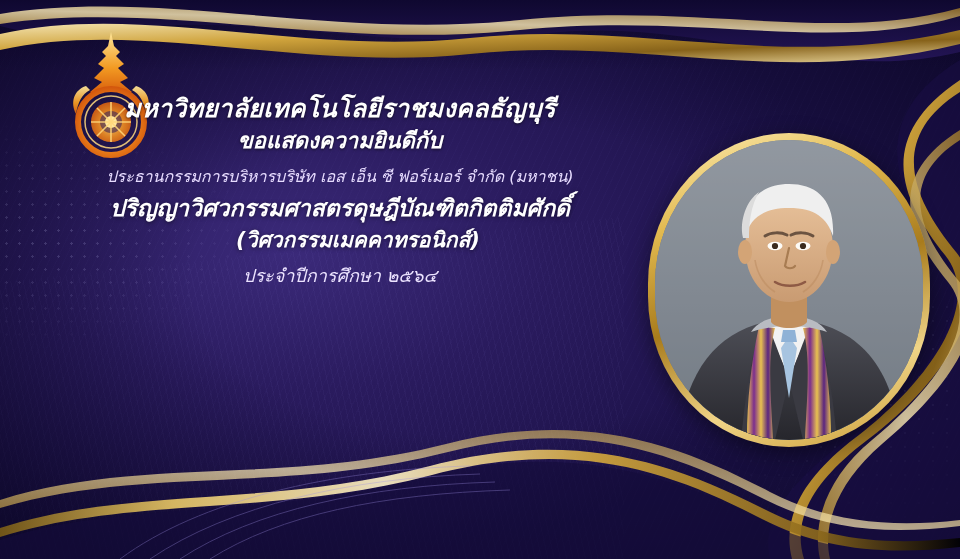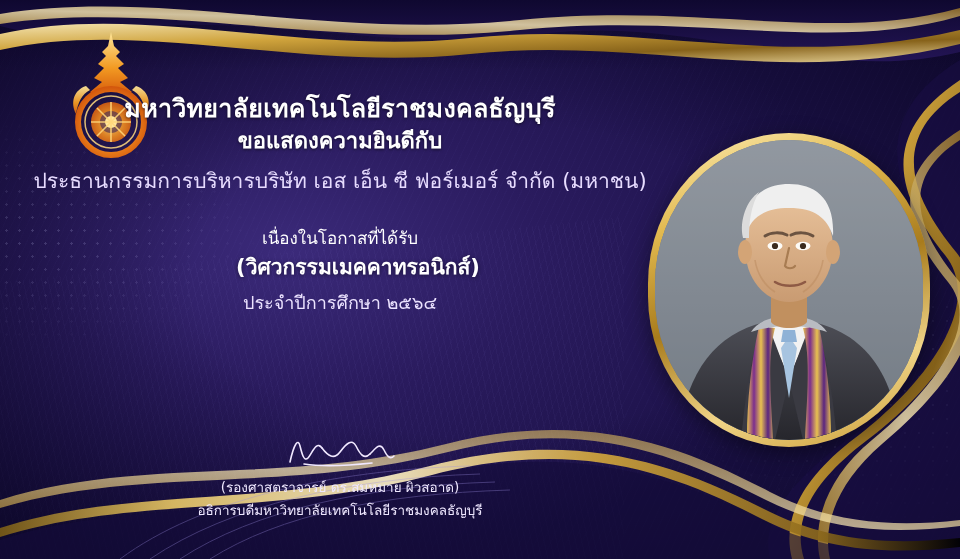--- a/index.html
+++ b/index.html
@@ -7,20 +7,21 @@
     padding: 0;
     background: #1a0f3d;
   }
   #stage {
     position: relative;
     width: 960px;
     height: 559px;
     overflow: hidden;
     font-family: "DejaVu Sans", sans-serif;
     background: #c2410c;
+    font-style: italic;
   }
 
   
   .bg-base {
     position: absolute;
     inset: 0;
     background:
       radial-gradient(ellipse 60% 55% at 30% 45%, #3b2a7a 0%, #2a1b5e 45%, #1b1147 100%),
       linear-gradient(160deg, #2a1a62 0%, #1d1150 50%, #140c37 100%);
   }
@@ -124,21 +125,21 @@
     font-weight: bold;
     color: #f7d774;
     background: linear-gradient(180deg, #fff3c4 0%, #f3c95c 45%, #d6a12f 100%);
     -webkit-background-clip: text;
     background-clip: text;
     -webkit-text-fill-color: transparent;
     letter-spacing: 1px;
     text-shadow: 0 2px 6px rgba(0,0,0,0.35);
   }
   .title-line {
-    font-size: 21px;
+    font-size: 16px;
     color: #e7dcff;
     line-height: 1.75;
     margin-top: 6px;
   }
   .occasion {
     margin-top: 26px;
     font-size: 17px;
     color: #ffffff;
     line-height: 1.6;
   }
@@ -311,37 +312,25 @@
       <path d="M35,92 L75,92"></path>
       <path d="M41,78 L69,106"></path>
       <path d="M69,78 L41,106"></path>
     </g>
   </svg>
 
   <div class="content">
     <div class="org-line">มหาวิทยาลัยเทคโนโลยีราชมงคลธัญบุรี</div>
     <div class="congrats-line">ขอแสดงความยินดีกับ</div>
     <div class="title-line">ประธานกรรมการบริหารบริษัท เอส เอ็น ซี ฟอร์เมอร์ จำกัด (มหาชน)</div>
-    <div class="occasion">เนื่องในโอกาสที่ได้รับ</div>
+    <div class="degree">ปริญญาวิศวกรรมศาสตรดุษฎีบัณฑิตกิตติมศักดิ์</div>
     <div class="degree-sub">(วิศวกรรมเมคคาทรอนิกส์)</div>
     <div class="acad-year">ประจำปีการศึกษา ๒๕๖๔</div>
   </div>
 
-  <div class="sign-block">
-    <svg class="sign-mark" viewBox="0 0 160 38">
-      <g fill="none" stroke="#f0e8ff" stroke-width="1.6" stroke-linecap="round">
-        <path d="M30,30 C34,12 38,6 40,14 C42,22 44,30 48,26 C52,22 56,8 62,16"></path>
-        <path d="M62,16 C68,24 74,28 80,20 C86,12 92,6 96,14 C100,22 104,28 110,22"></path>
-        <path d="M110,22 C116,16 120,10 124,18 C127,24 130,28 134,24"></path>
-        <path d="M44,32 C58,34 84,34 112,31"></path>
-      </g>
-    </svg>
-    <div class="sign-name">(รองศาสตราจารย์ ดร.สมหมาย   ผิวสอาด)</div>
-    <div class="sign-role">อธิการบดีมหาวิทยาลัยเทคโนโลยีราชมงคลธัญบุรี</div>
-  </div>
 
   <div class="portrait-wrap">
     <div class="portrait-ring"></div>
     <div class="portrait-clip">
       <svg class="portrait-svg" viewBox="0 0 268 300" preserveAspectRatio="xMidYMid slice">
         <defs>
           <linearGradient id="bgp" x1="0" y1="0" x2="0" y2="1">
             <stop offset="0%" stop-color="#8d949c"></stop>
             <stop offset="100%" stop-color="#5d6670"></stop>
           </linearGradient>

